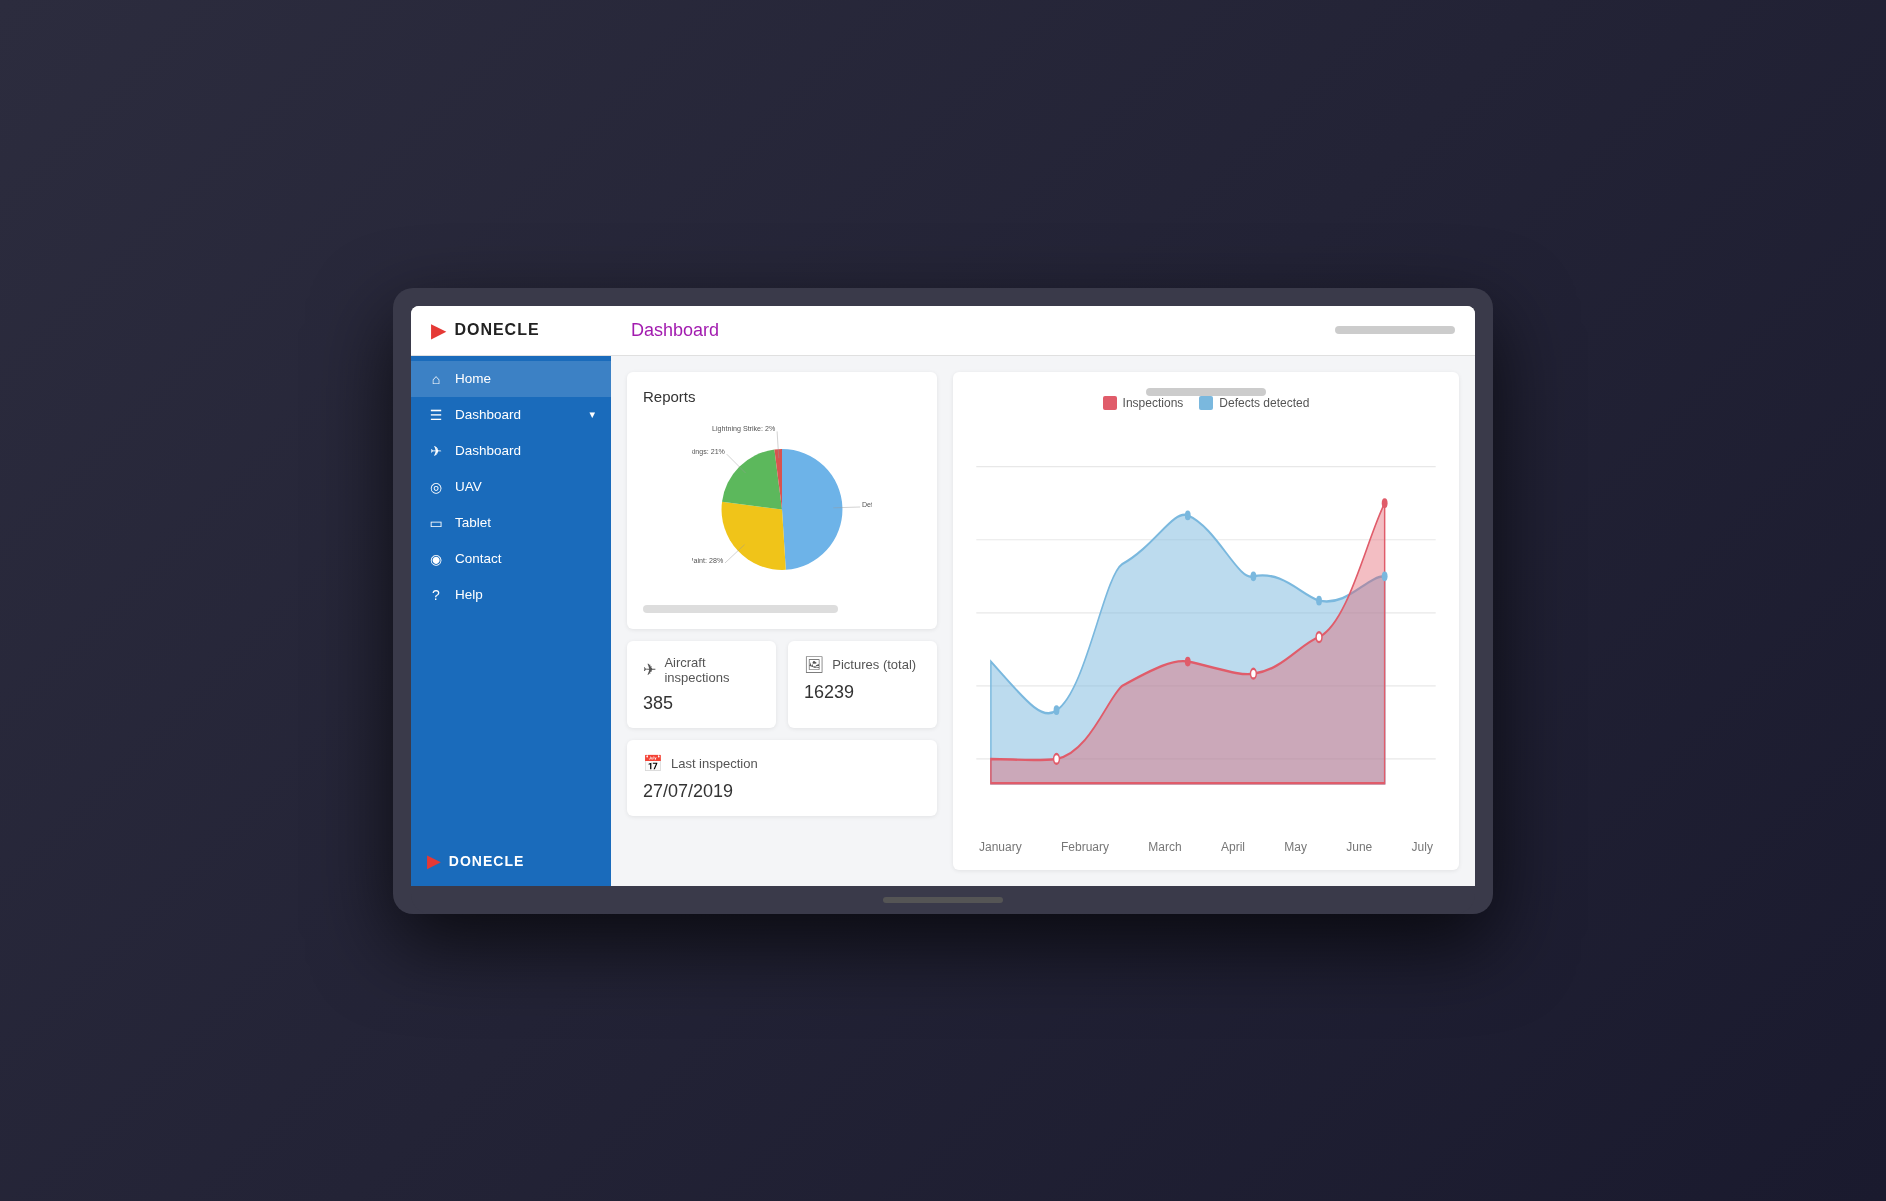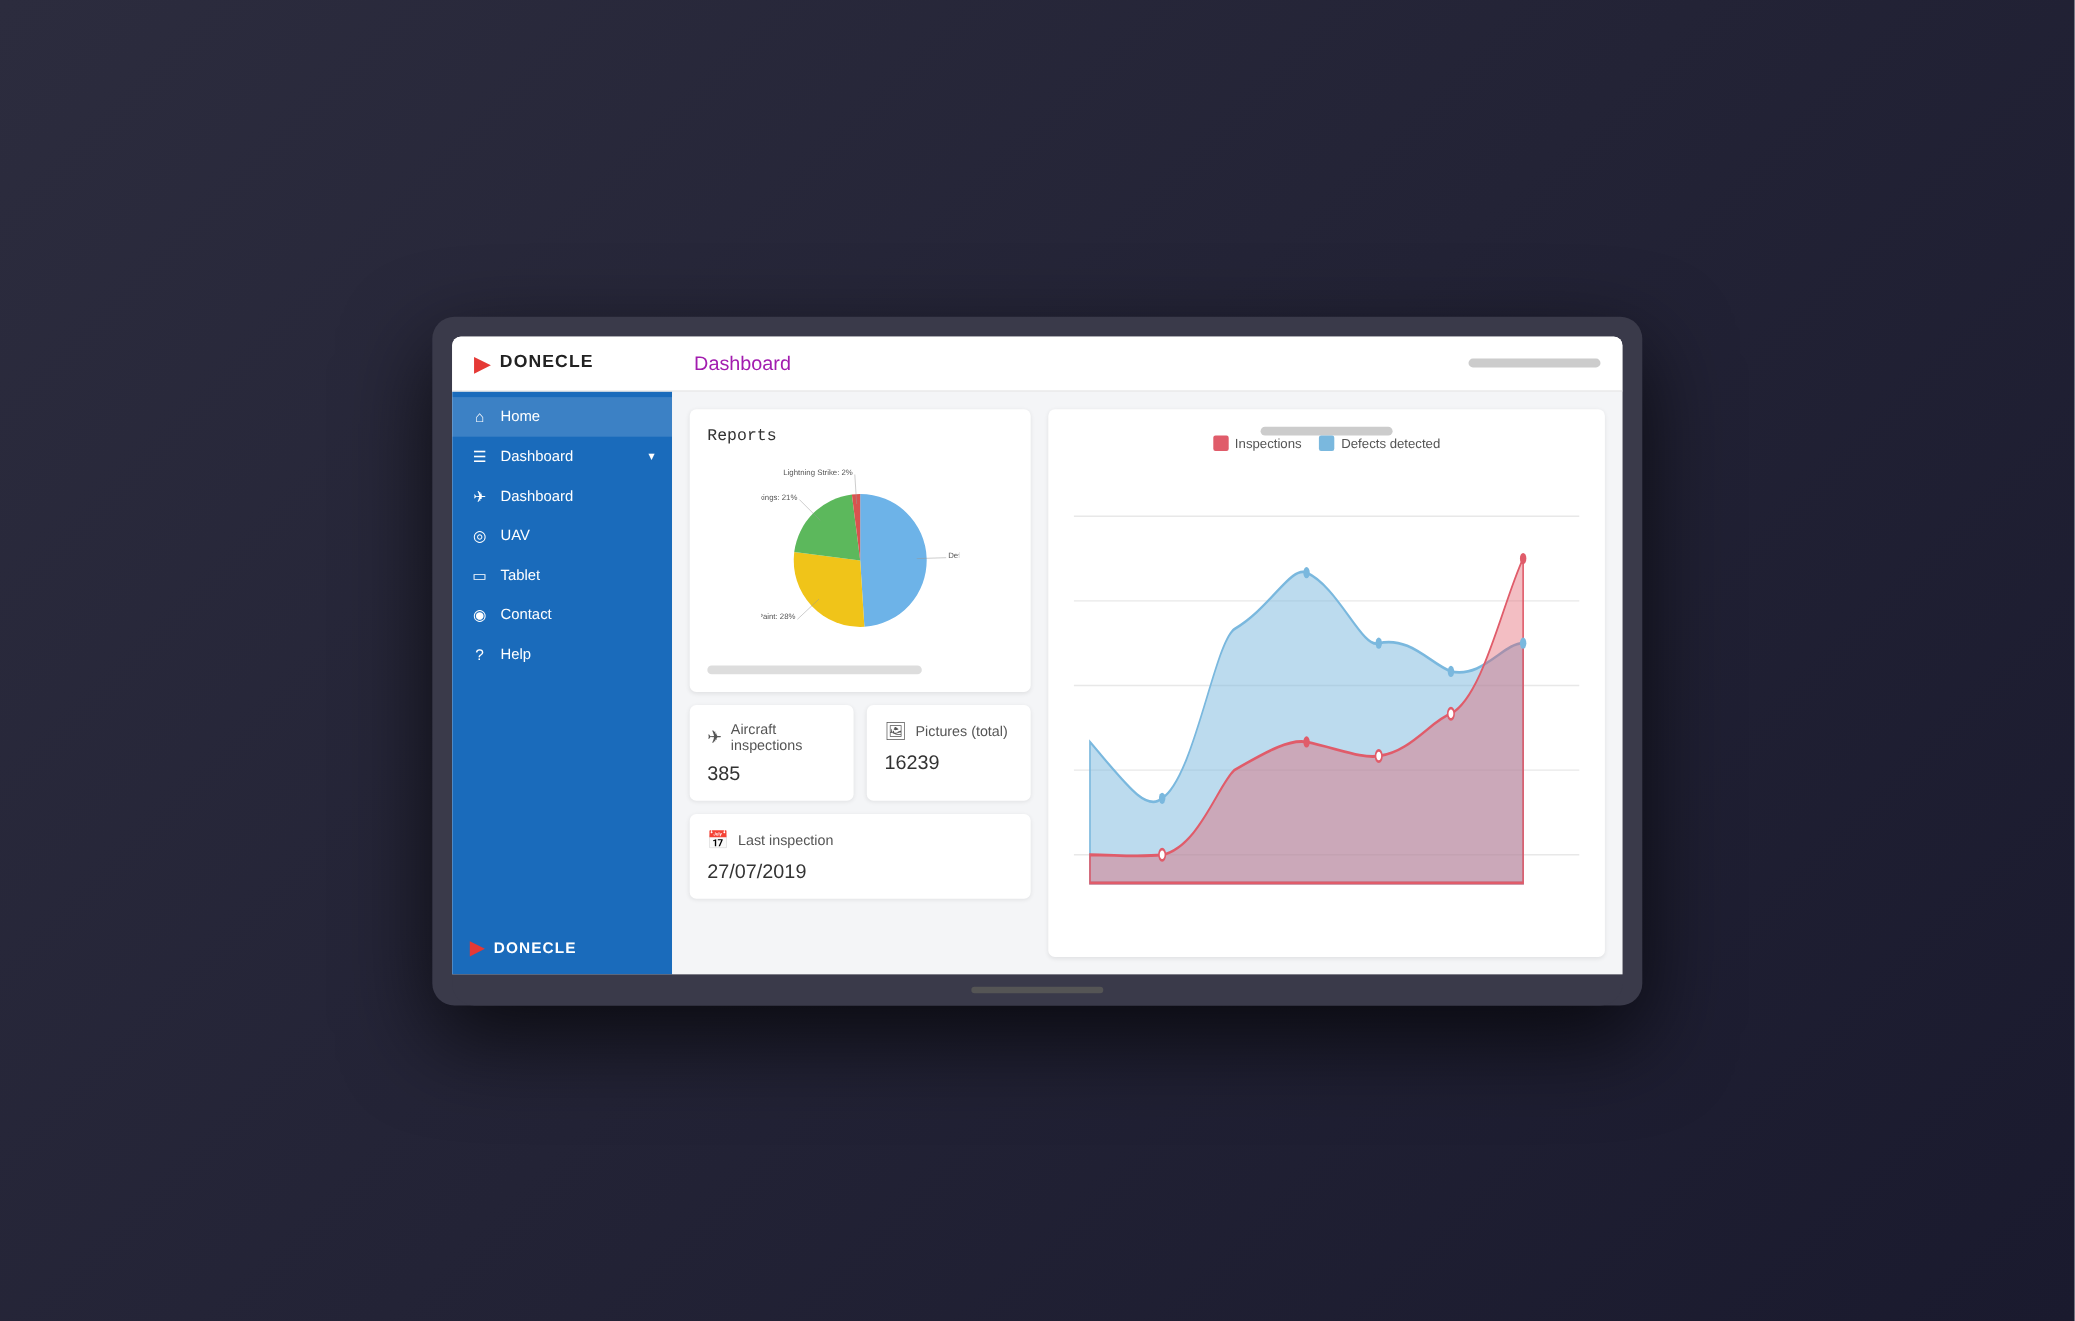--- a/index.html
+++ b/index.html
@@ -187,21 +187,20 @@
       border-radius: 6px;
       padding: 16px;
       box-shadow: 0 1px 4px rgba(0,0,0,0.08);
     }
 
     .card-title {
       font-size: 15px;
       font-weight: 500;
       color: #333;
       margin-bottom: 10px;
-      font-family: Liberation Mono, monospace;
     }
 
     
     .pie-container {
       display: flex;
       align-items: center;
       justify-content: center;
       padding: 10px 0;
     }
 
@@ -491,20 +490,29 @@
                 <circle cx="570" cy="130" r="4" fill="#7ab8de"></circle>
 
                 <circle cx="120" cy="280" r="4" fill="#fff" stroke="#e05c6a" stroke-width="2"></circle>
                 <circle cx="300" cy="200" r="4" fill="#e05c6a"></circle>
                 <circle cx="390" cy="210" r="4" fill="#fff" stroke="#e05c6a" stroke-width="2"></circle>
                 <circle cx="480" cy="180" r="4" fill="#fff" stroke="#e05c6a" stroke-width="2"></circle>
                 <circle cx="570" cy="70" r="4" fill="#e05c6a"></circle>
               </svg>
             </div>
 
+            <div class="chart-labels">
+              <span>January</span>
+              <span>February</span>
+              <span>March</span>
+              <span>April</span>
+              <span>May</span>
+              <span>June</span>
+              <span>July</span>
+            </div>
           </div>
 
         </div>
       </div>
     </div>
   </div>
   <div class="laptop-base">
     <div class="laptop-notch"></div>
   </div>
 </div>

